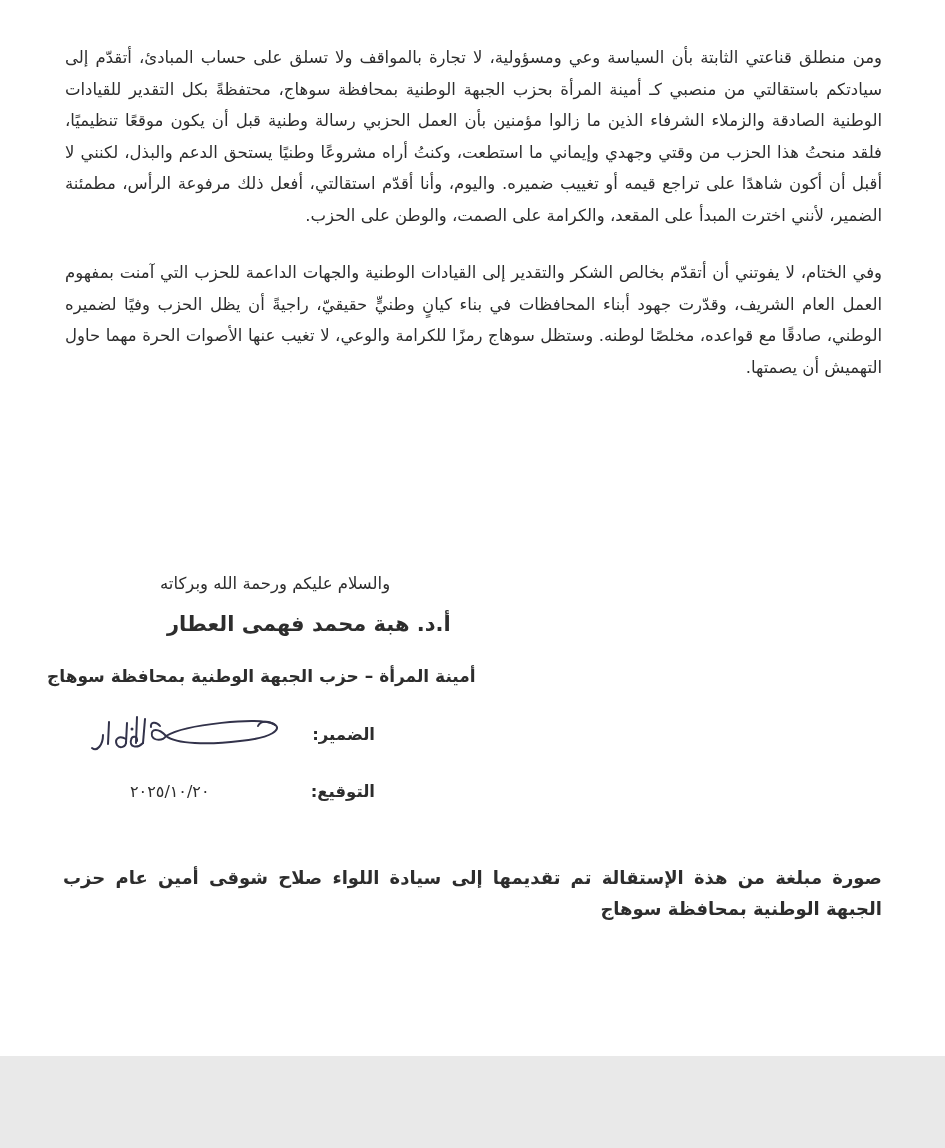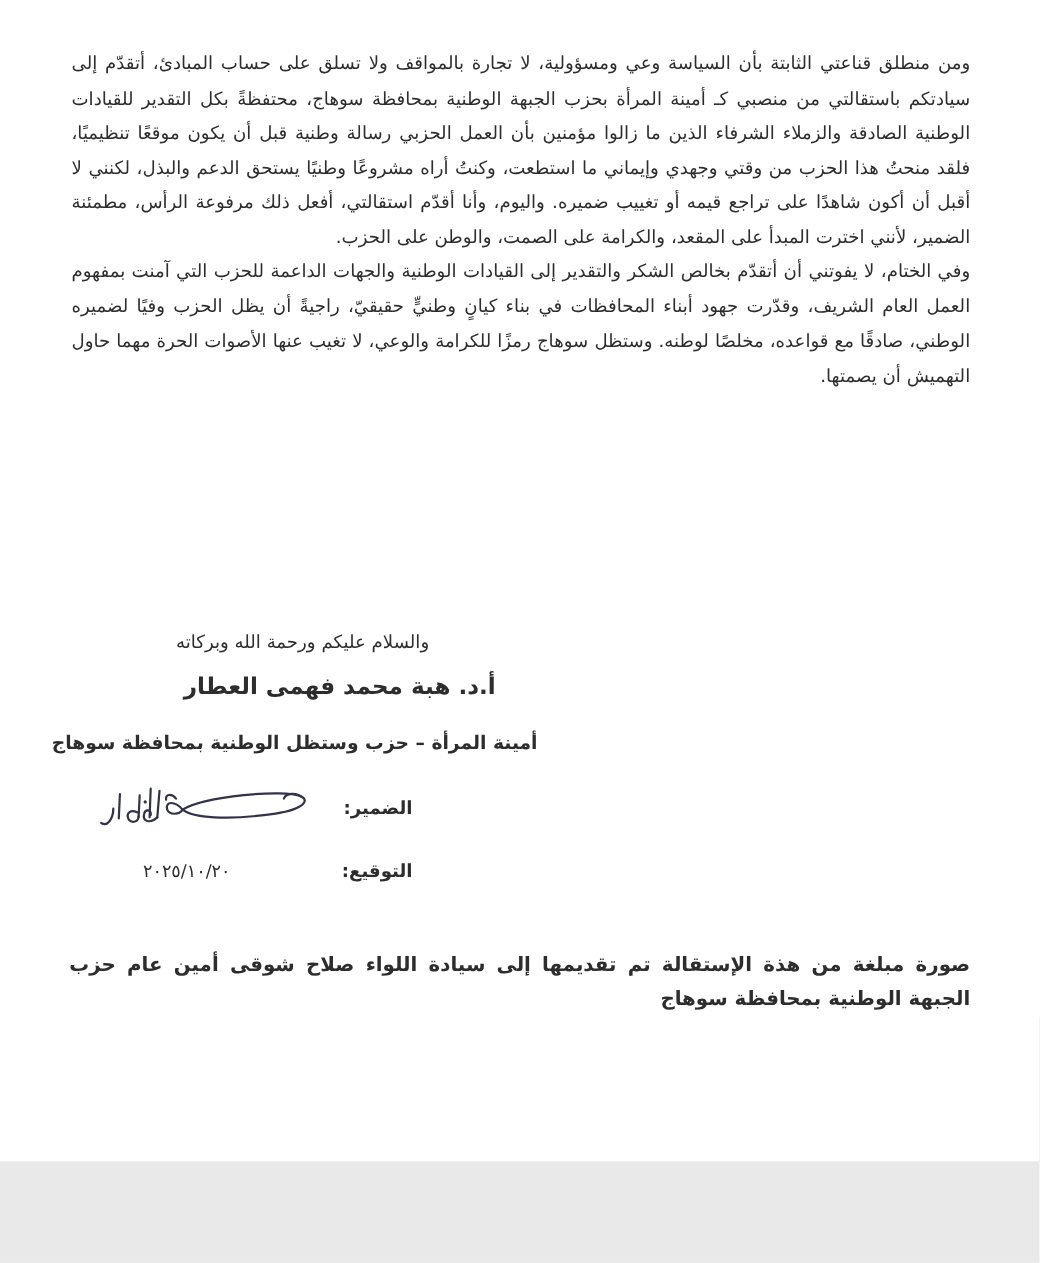--- a/index.html
+++ b/index.html
@@ -18,21 +18,21 @@
     padding: 42px 63px 0 65px;
   }
   .body-para {
     margin: 0;
     font-size: 16.5px;
     line-height: 31.5px;
     text-align: justify;
     text-justify: inter-word;
     color: #2d2d2d;
   }
-  .body-para + .body-para { }
+  .body-para + .body-para { margin-top: 26px; }
 
   .abs { position: absolute; white-space: nowrap; }
 
   .salam-line {
     left: 160px; top: 574px;
     font-size: 16.5px;
   }
   .signatory-name {
     left: 143px; top: 612px;
     font-size: 21px; font-weight: bold; margin-left: 24px;
@@ -78,21 +78,21 @@
 
   <div class="content">
     <p class="body-para">ومن منطلق قناعتي الثابتة بأن السياسة وعي ومسؤولية، لا تجارة بالمواقف ولا تسلق على حساب المبادئ، أتقدّم إلى سيادتكم باستقالتي من منصبي كـ أمينة المرأة بحزب الجبهة الوطنية بمحافظة سوهاج، محتفظةً بكل التقدير للقيادات الوطنية الصادقة والزملاء الشرفاء الذين ما زالوا مؤمنين بأن العمل الحزبي رسالة وطنية قبل أن يكون موقعًا تنظيميًا، فلقد منحتُ هذا الحزب من وقتي وجهدي وإيماني ما استطعت، وكنتُ أراه مشروعًا وطنيًا يستحق الدعم والبذل، لكنني لا أقبل أن أكون شاهدًا على تراجع قيمه أو تغييب ضميره. واليوم، وأنا أقدّم استقالتي، أفعل ذلك مرفوعة الرأس، مطمئنة الضمير، لأنني اخترت المبدأ على المقعد، والكرامة على الصمت، والوطن على الحزب.</p>
     <p class="body-para">وفي الختام، لا يفوتني أن أتقدّم بخالص الشكر والتقدير إلى القيادات الوطنية والجهات الداعمة للحزب التي آمنت بمفهوم العمل العام الشريف، وقدّرت جهود أبناء المحافظات في بناء كيانٍ وطنيٍّ حقيقيّ، راجيةً أن يظل الحزب وفيًا لضميره الوطني، صادقًا مع قواعده، مخلصًا لوطنه. وستظل سوهاج رمزًا للكرامة والوعي، لا تغيب عنها الأصوات الحرة مهما حاول التهميش أن يصمتها.</p>
   </div>
 
   <div class="abs salam-line">والسلام عليكم ورحمة الله وبركاته</div>
 
   <div class="abs signatory-name">أ.د. هبة محمد فهمى العطار</div>
 
-  <div class="abs signatory-title">أمينة المرأة – حزب وستظل الوطنية بمحافظة سوهاج</div>
+  <div class="abs signatory-title">أمينة المرأة – حزب الجبهة الوطنية بمحافظة سوهاج</div>
 
   <div class="sig-row">
     <span class="field-label">الضمير:</span>
     <span>
       <svg class="sig-svg" viewBox="0 0 196 50" xmlns="http://www.w3.org/2000/svg">
         <g fill="none" stroke="#32324a" stroke-width="2" stroke-linecap="round" stroke-linejoin="round">
 
           <path d="M76 27 C 96 15, 168 8, 184 15 C 193 20, 182 29, 150 32 C 118 36, 86 35, 76 27 Z"></path>
           <path d="M185 16 C 179 11, 170 12, 168 17"></path>
 

